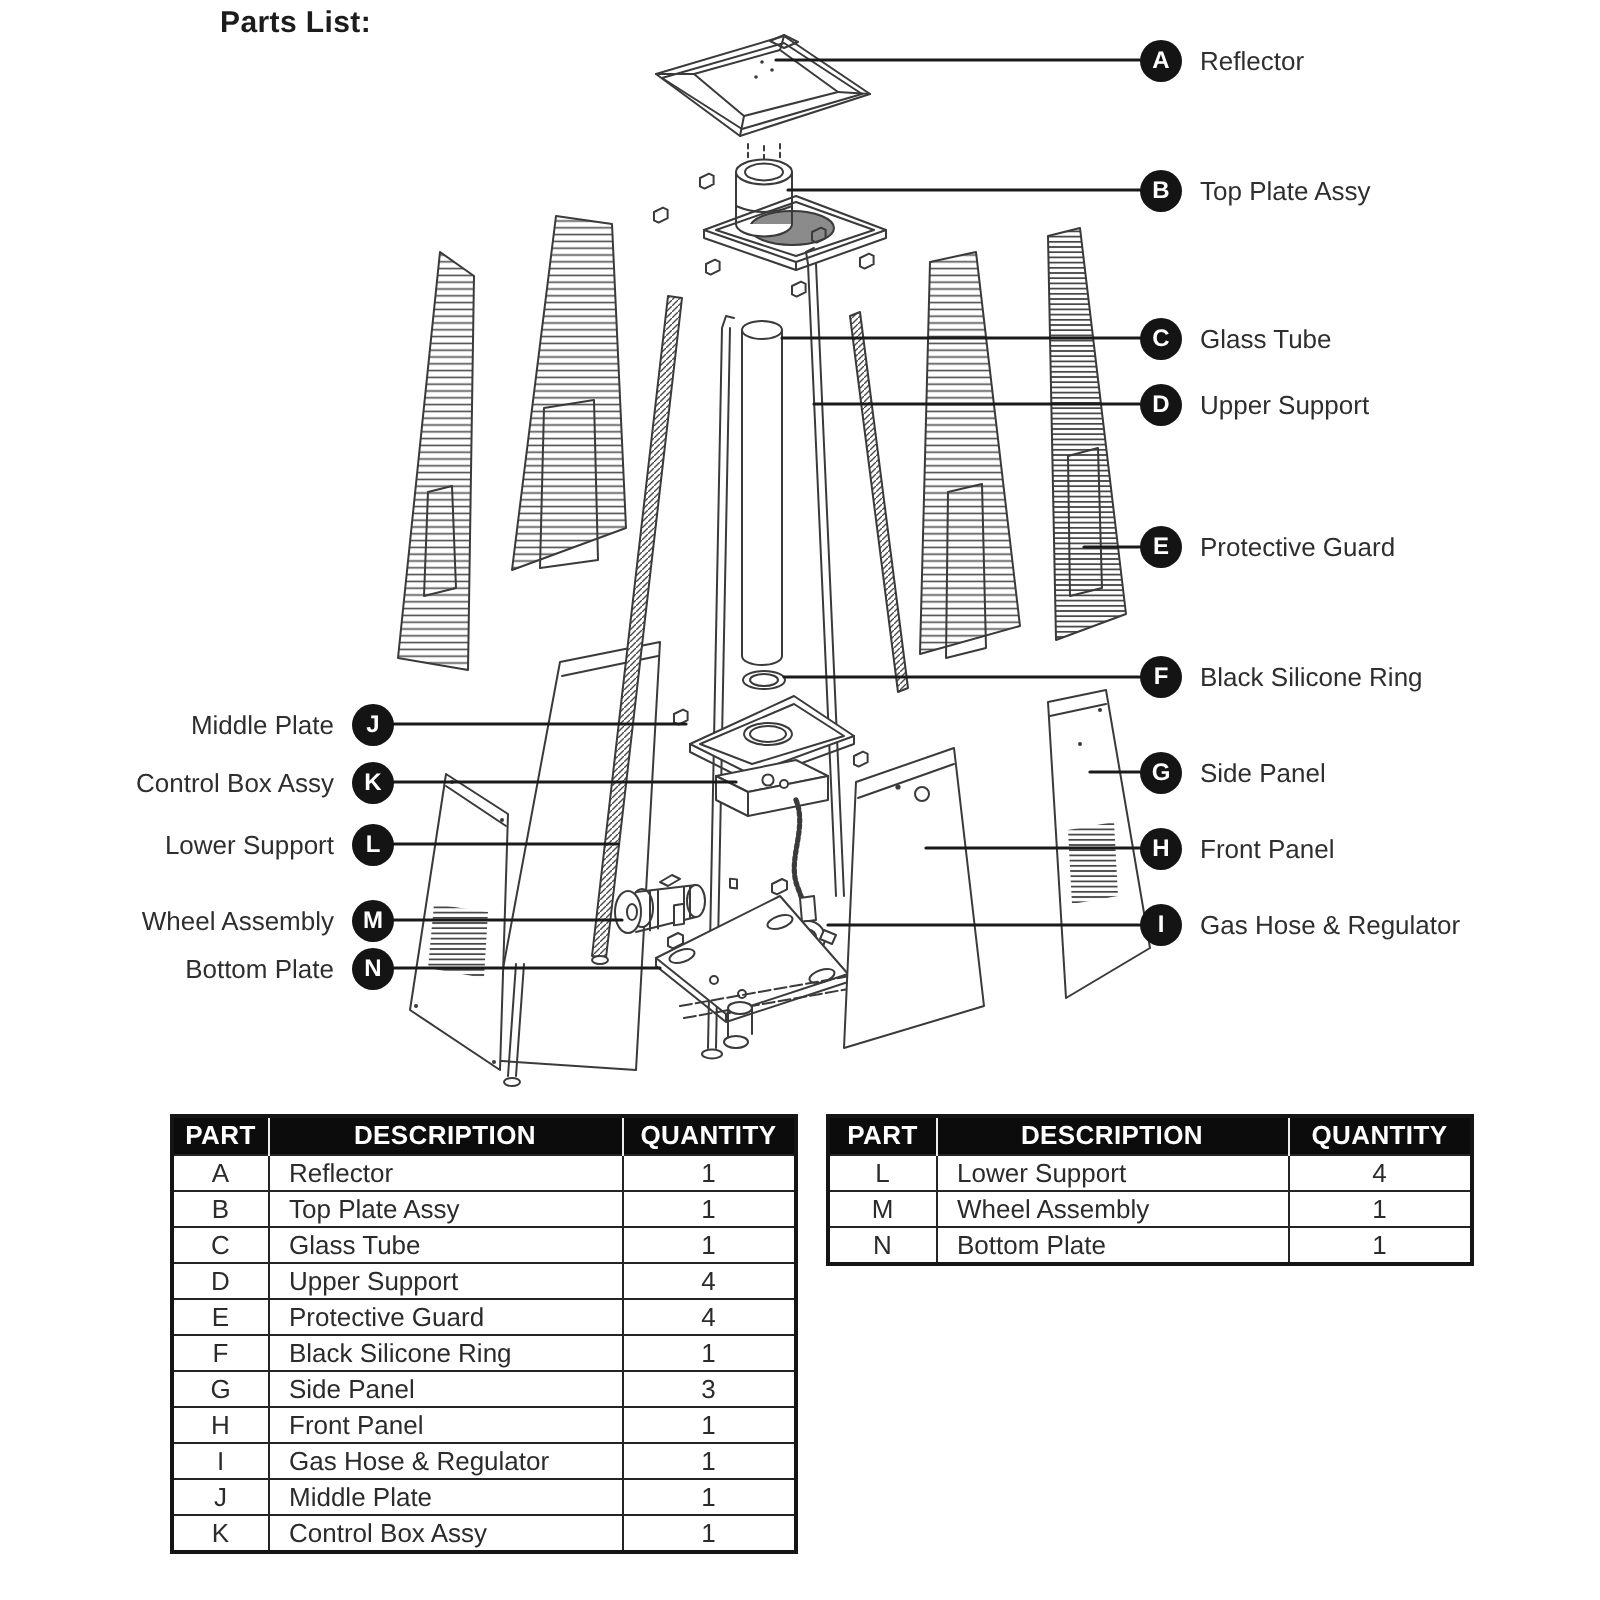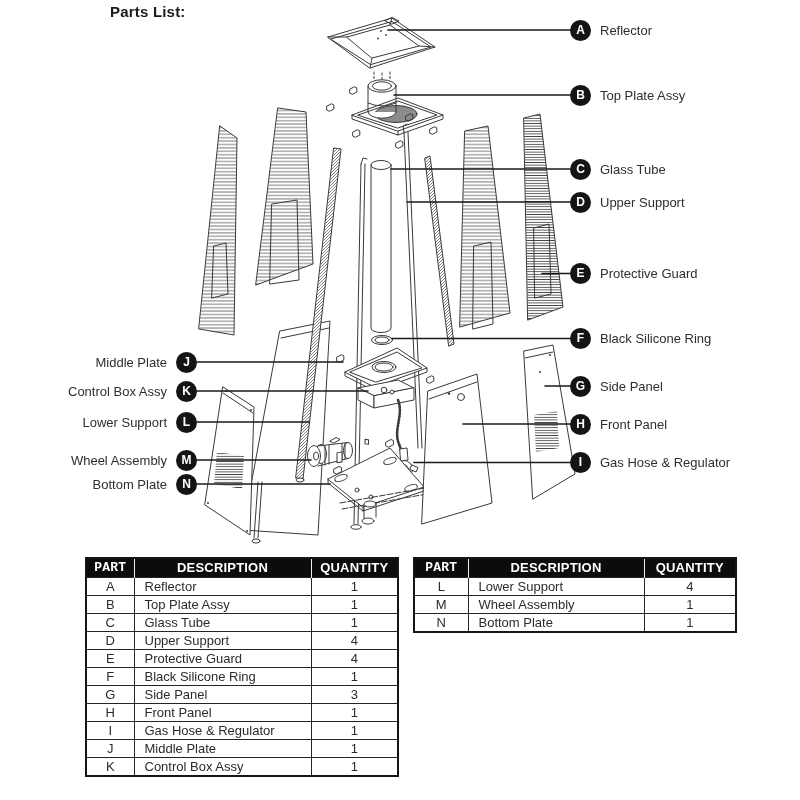--- a/index.html
+++ b/index.html
@@ -19,21 +19,21 @@
   .badge{width:21px;height:21px;border-radius:50%;background:var(--callout-circle);
     color:var(--callout-text);font-size:12px;font-weight:bold;display:flex;
     align-items:center;justify-content:center;flex:0 0 21px;line-height:21px;}
   .callout .lbl{font-size:13px;color:#2e2e2e;white-space:nowrap;}
   
   .parts-table{position:absolute;border-collapse:collapse;table-layout:fixed;
     border:2px solid #151515;background:#fff;}
   .parts-table th{background:var(--header-bg);color:var(--header-text);
     font-size:13px;font-weight:bold;height:19px;text-align:center;
     border-left:1.5px solid #ededed;letter-spacing:.2px;}
-  .parts-table th:first-child{border-left:none;font-family:Liberation Mono, monospace;}
+  .parts-table th:first-child{border-left:none;}
   .parts-table td{border:1px solid #242424;height:17px;font-size:13px;
     color:var(--body-text);background:#fff;line-height:17px;}
   .parts-table td.c-part,.parts-table td.c-qty{text-align:center;}
   .parts-table td.c-desc{text-align:left;padding-left:10px;}
 </style>
 </head>
 <body>
 
 <div id="stage">
 

